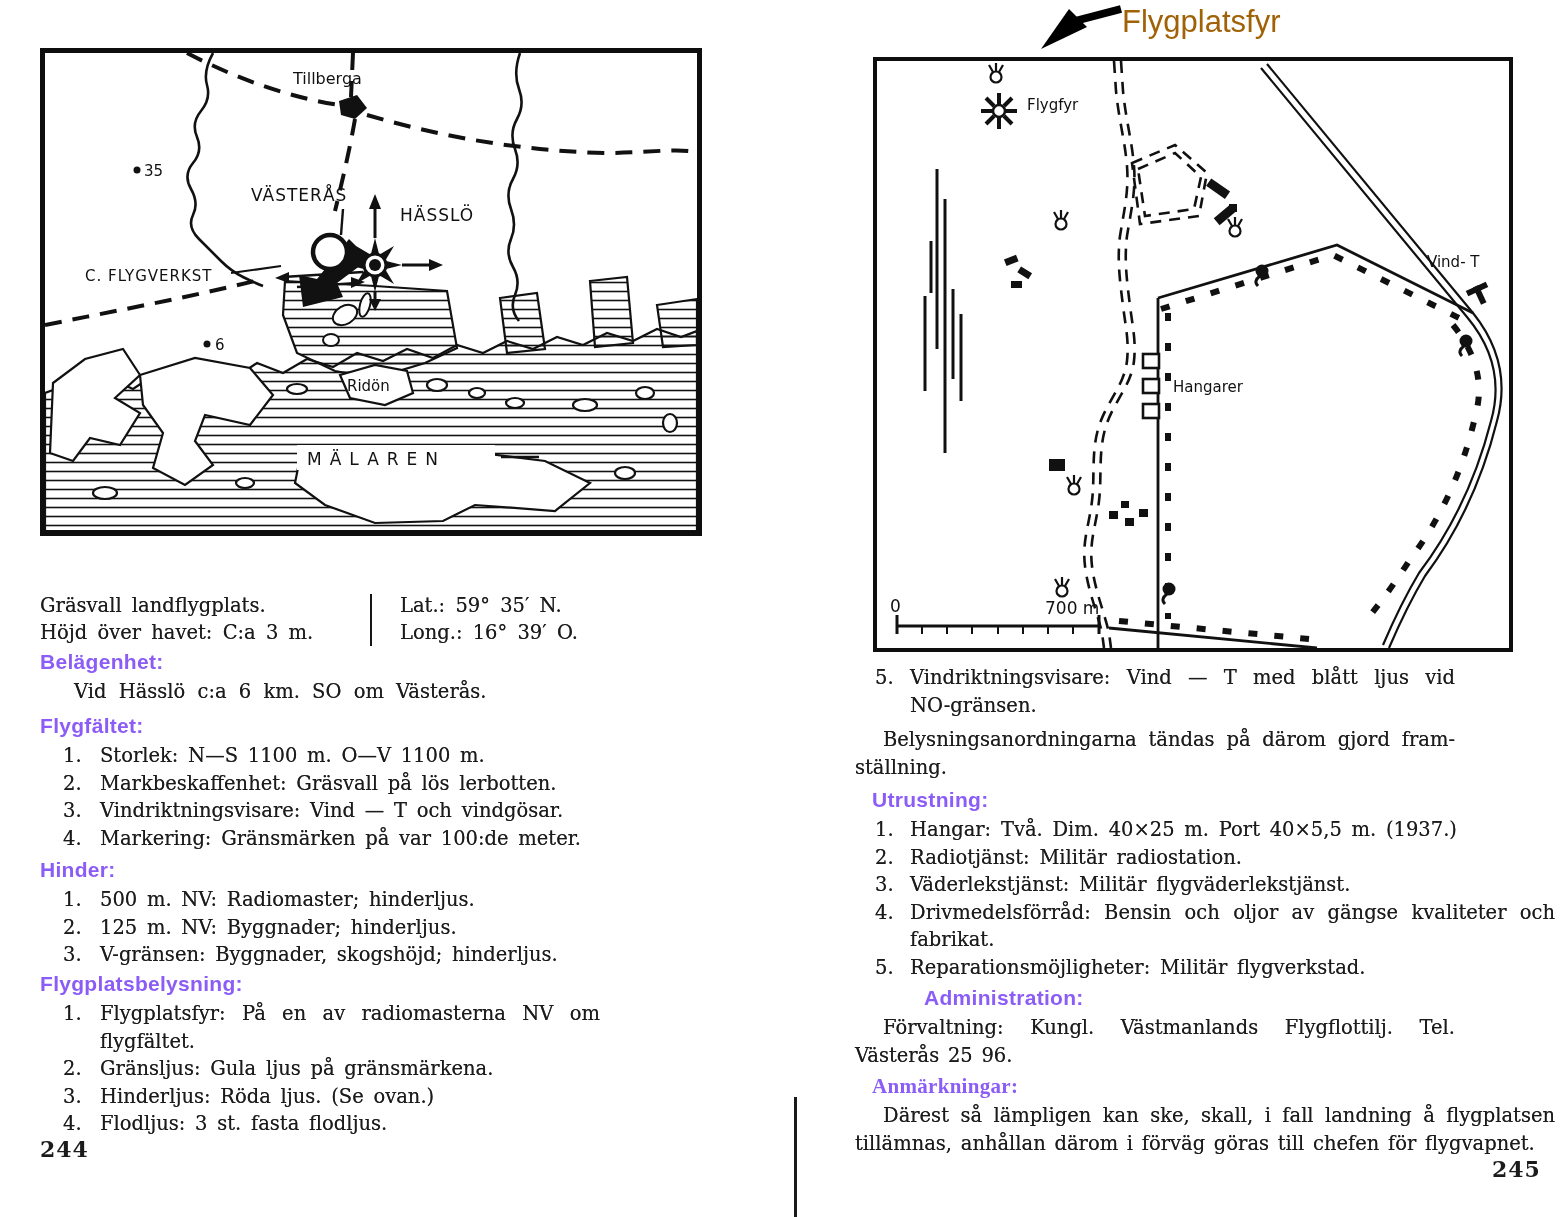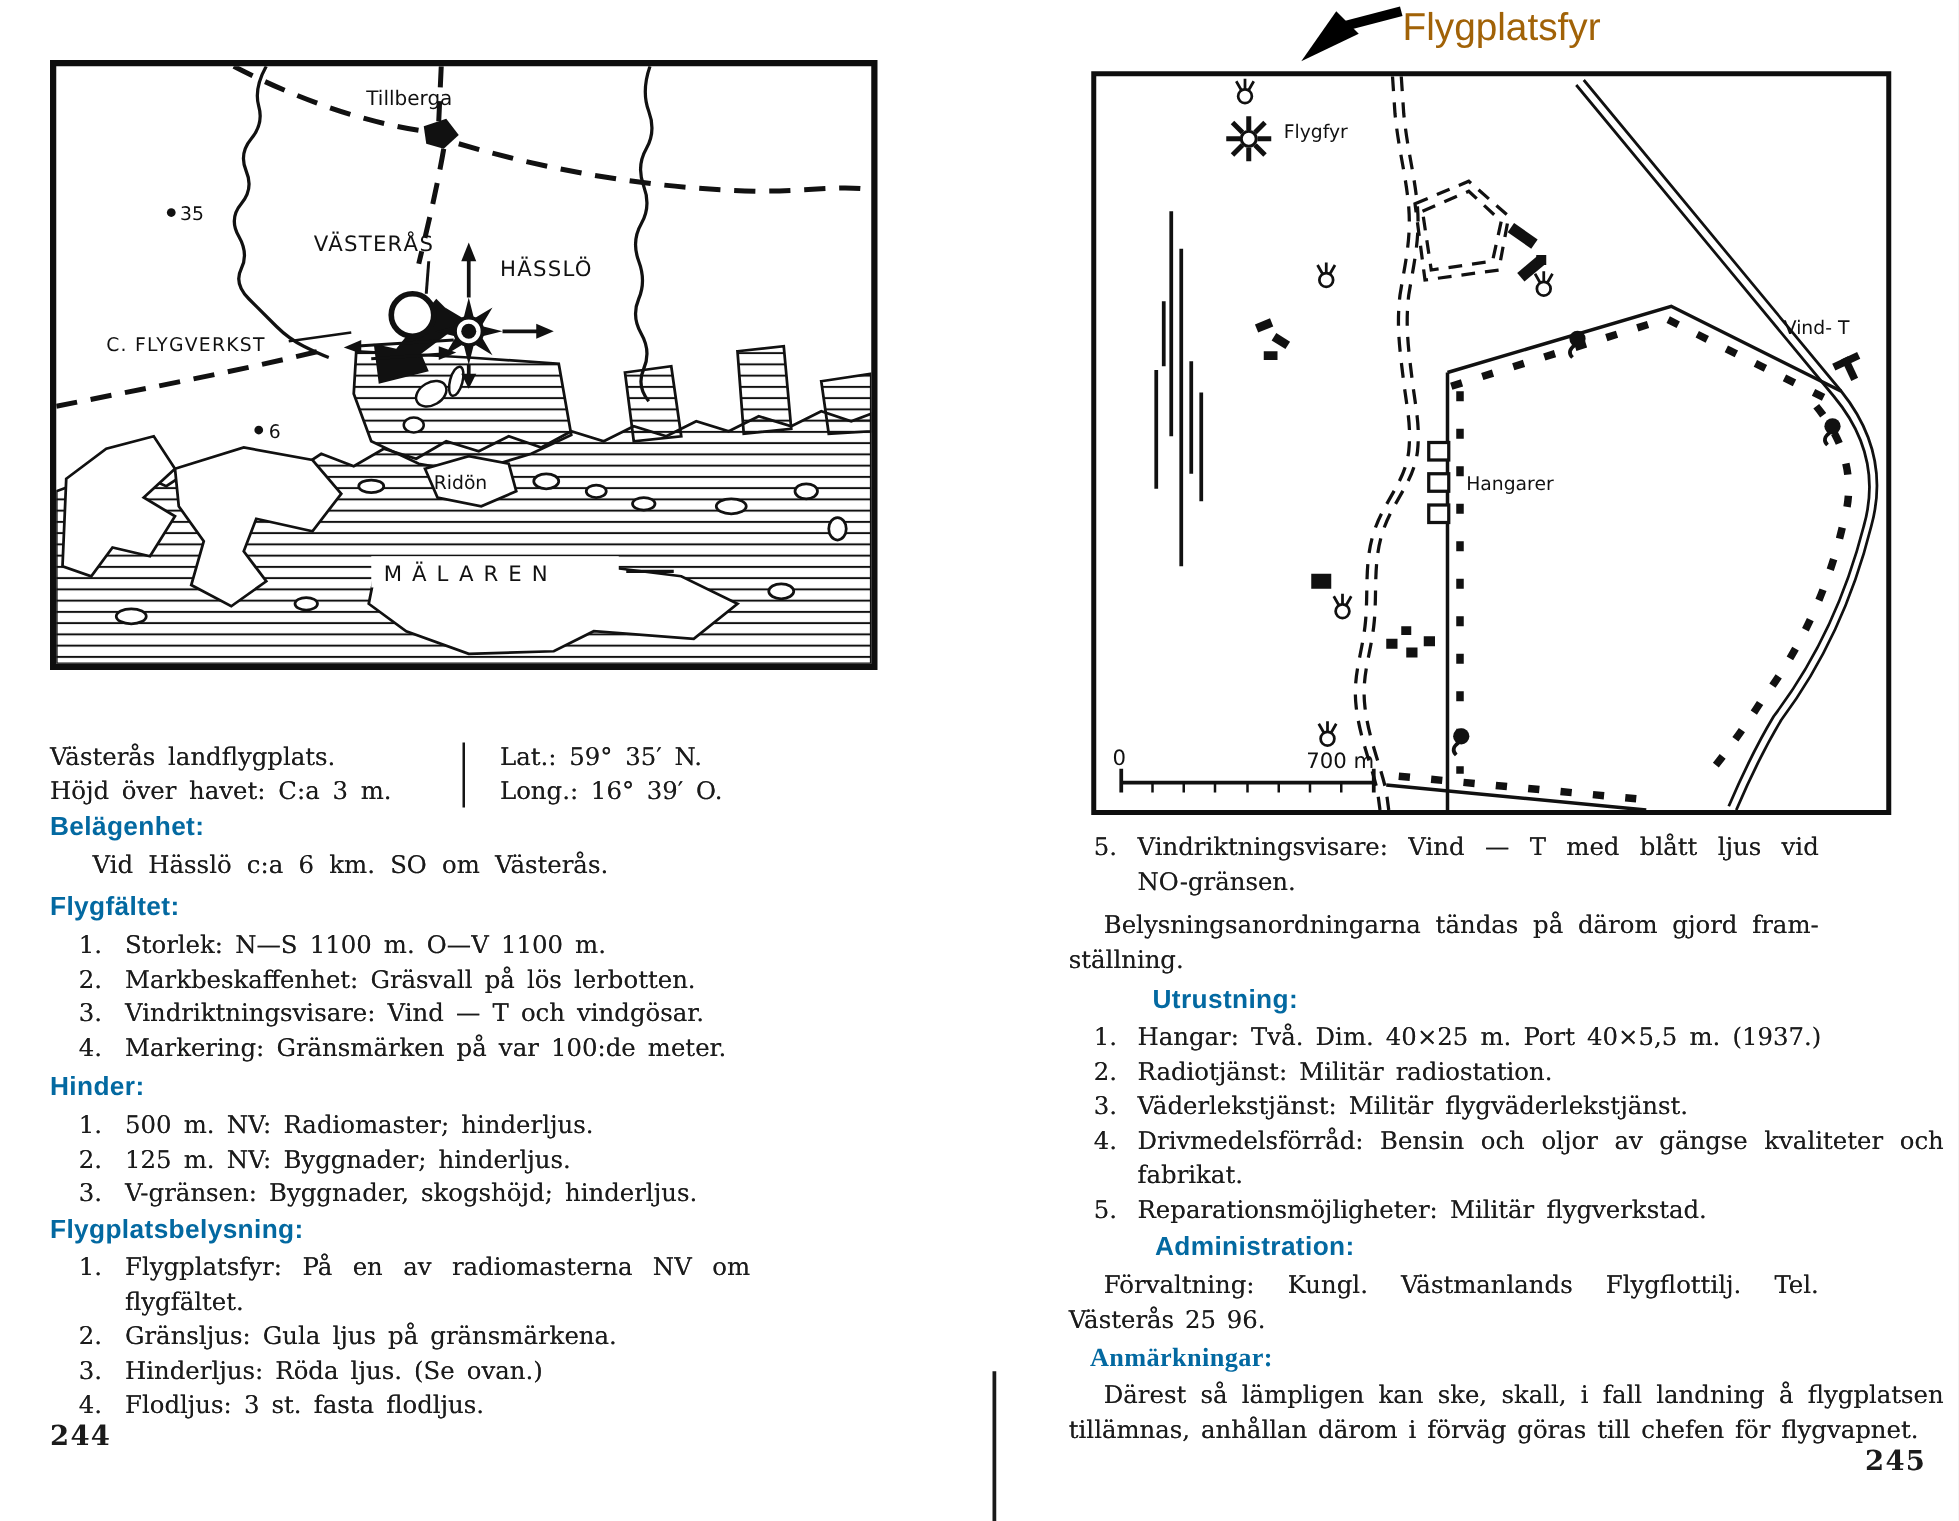--- a/index.html
+++ b/index.html
@@ -5,21 +5,21 @@
   html,body{margin:0;padding:0;background:#e8e8e8;}
   .page{position:relative;width:1567px;height:1217px;background:#ffffff;overflow:hidden;
         font-family:"DejaVu Serif",serif;color:#1b1b1b;}
   .abs{position:absolute;}
   .map-box{box-sizing:border-box;border:5px solid #0e0e0e;background:#fff;}
   .map-box svg{display:block;width:100%;height:100%;}
   svg text{font-family:"DejaVu Sans",sans-serif;fill:#111;}
   .title{font-family:"DejaVu Serif",serif;font-weight:bold;font-size:37px;letter-spacing:1.5px;
          text-align:center;}
   .heading{font-family:"Liberation Sans",sans-serif;font-weight:700;font-size:21px;
-           letter-spacing:.3px;color:#0369a1;}
+           letter-spacing:.3px;color:#8b5cf6;}
   .body{font-size:19.5px;line-height:27.5px;word-spacing:2.5px;
         text-shadow:0 0 .45px rgba(0,0,0,.65);}
   .just{text-align:justify;text-align-last:left;}
   .indent{text-indent:28px;}
   .li{display:flex;}
   .li .num{flex:0 0 37px;padding-left:23px;}
   .li .txt{flex:1;text-align:justify;text-align-last:left;word-spacing:3.5px;}
   .li .txt.narrow{max-width:500px;}
   .rli .num{flex:0 0 35px;padding-left:20px;}
   .spread{word-spacing:6px;}
@@ -137,21 +137,21 @@
       <text x="302" y="338" font-size="15">Ridön</text>
       <rect x="252" y="392" width="198" height="25" fill="#fff"></rect>
       <text x="262" y="412" font-size="17" letter-spacing="8">MÄLAREN</text>
       <line x1="456" y1="404" x2="494" y2="404" stroke="#111" stroke-width="2.6"></line>
     </svg>
   </div>
 
 
   <div class="abs info" style="left:40px;top:592px;width:690px;">
     <div class="c1">
-      <div>Västerås landflygplats.</div>
+      <div>Gräsvall landflygplats.</div>
       <div>Höjd över havet: C:a 3 m.</div>
     </div>
     <div class="div"></div>
     <div class="c2">
       <div>Lat.: 59° 35′ N.</div>
       <div>Long.: 16° 39′ O.</div>
     </div>
   </div>
 
   <div class="abs heading" style="left:40px;top:650px;">Belägenhet:</div>
@@ -347,21 +347,21 @@
 
   <div class="abs body" style="left:855px;top:664px;width:700px;">
     <div class="li rli">
       <span class="num">5.</span>
       <span class="txt" style="max-width:545px;">Vindriktningsvisare: Vind — T med blått ljus vid NO-gränsen.</span>
     </div>
   </div>
 
   <div class="abs body just indent" style="left:855px;top:726px;width:600px;">Belysningsanordningarna tändas på därom gjord fram­ställning.</div>
 
-  <div class="abs heading" style="left:922px;top:788px;text-align:right;">Utrustning:</div>
+  <div class="abs heading" style="left:872px;top:788px;text-align:right;">Utrustning:</div>
   <div class="abs body" style="left:855px;top:816px;width:700px;">
     <div class="li rli">
       <span class="num">1.</span>
       <span class="txt">Hangar: Två. Dim. 40×25 m. Port 40×5,5 m. (1937.)</span>
     </div>
     <div class="li rli">
       <span class="num">2.</span>
       <span class="txt">Radiotjänst: Militär radiostation.</span>
     </div>
     <div class="li rli">

